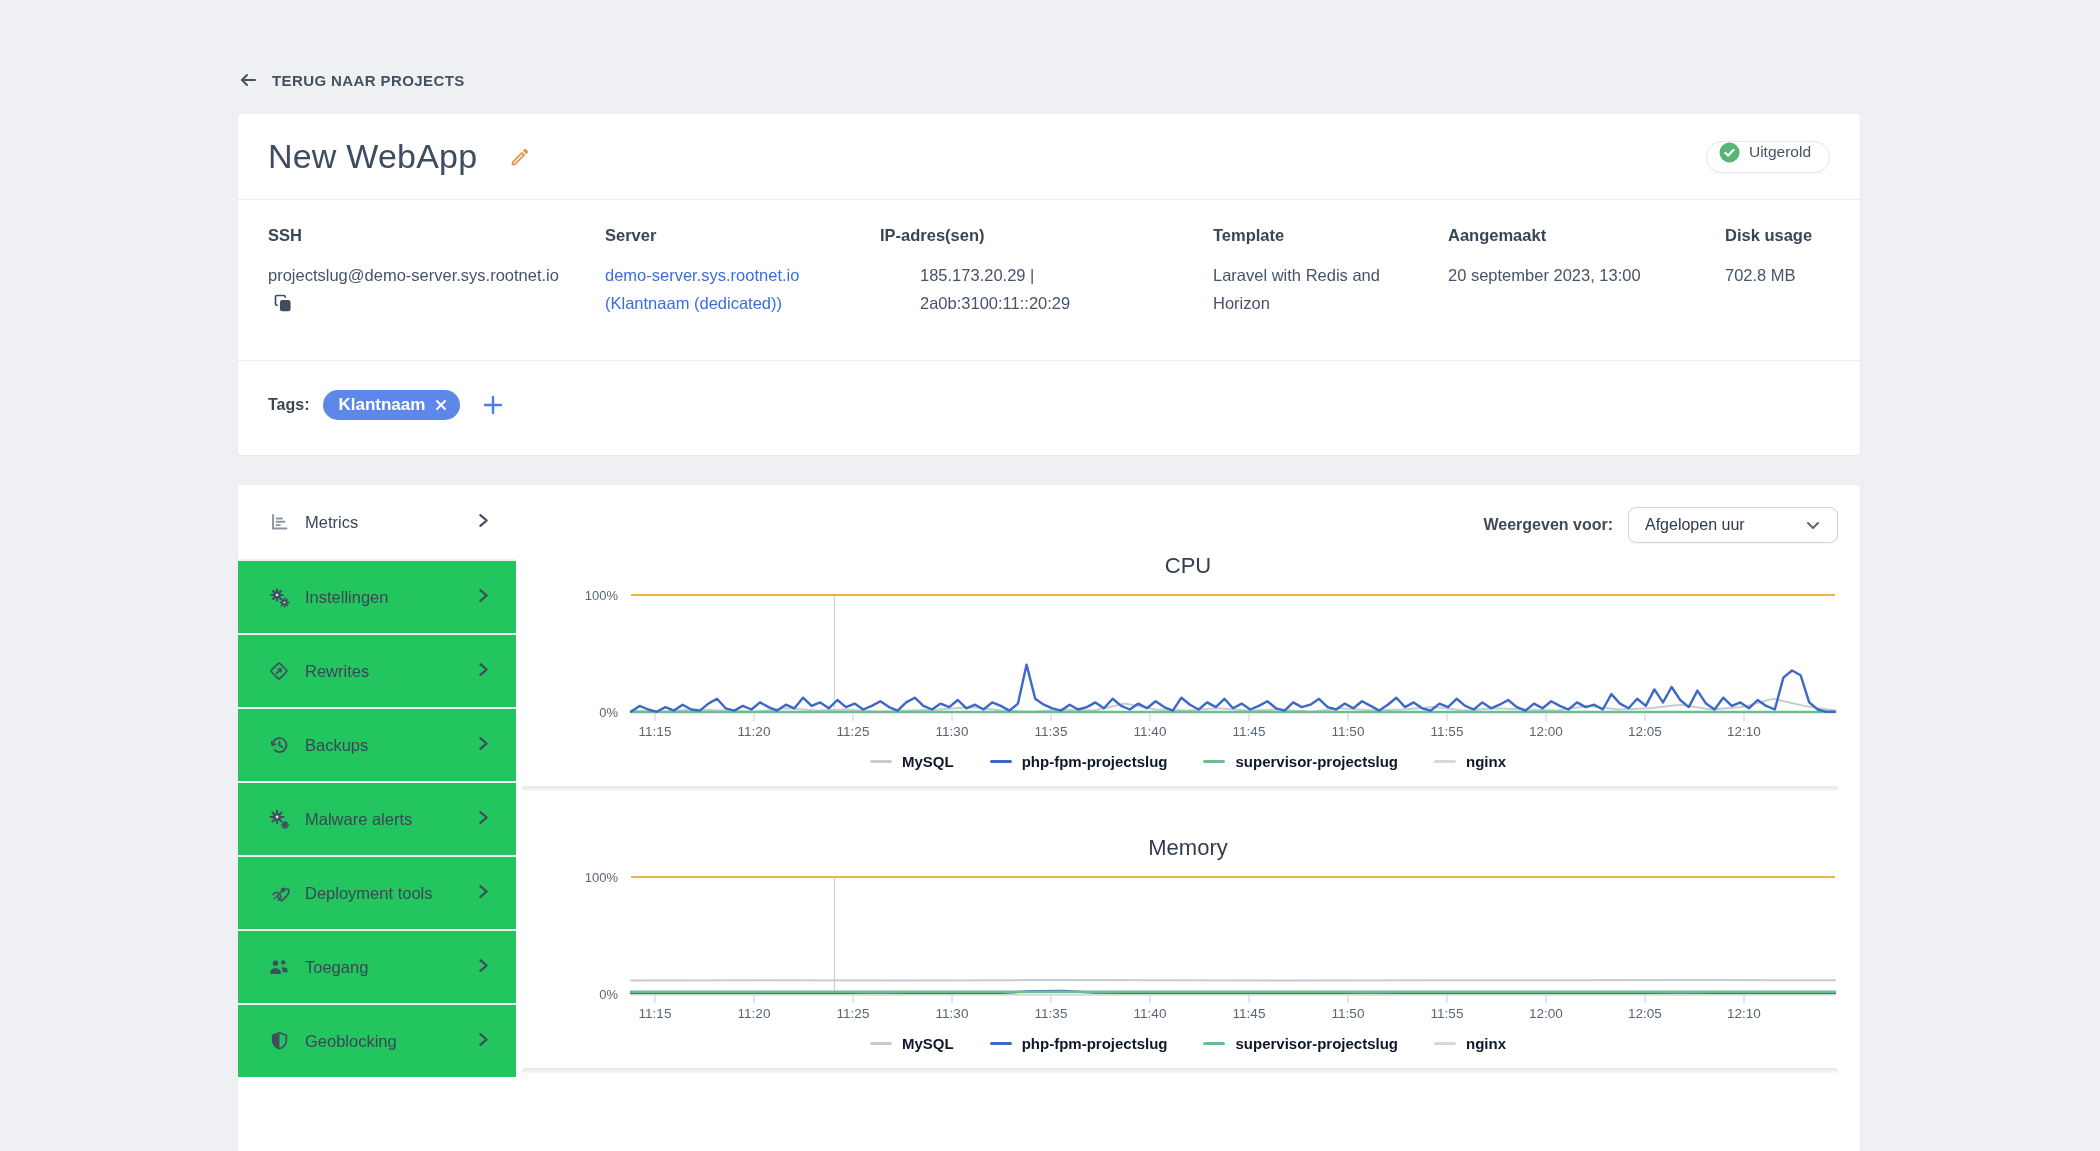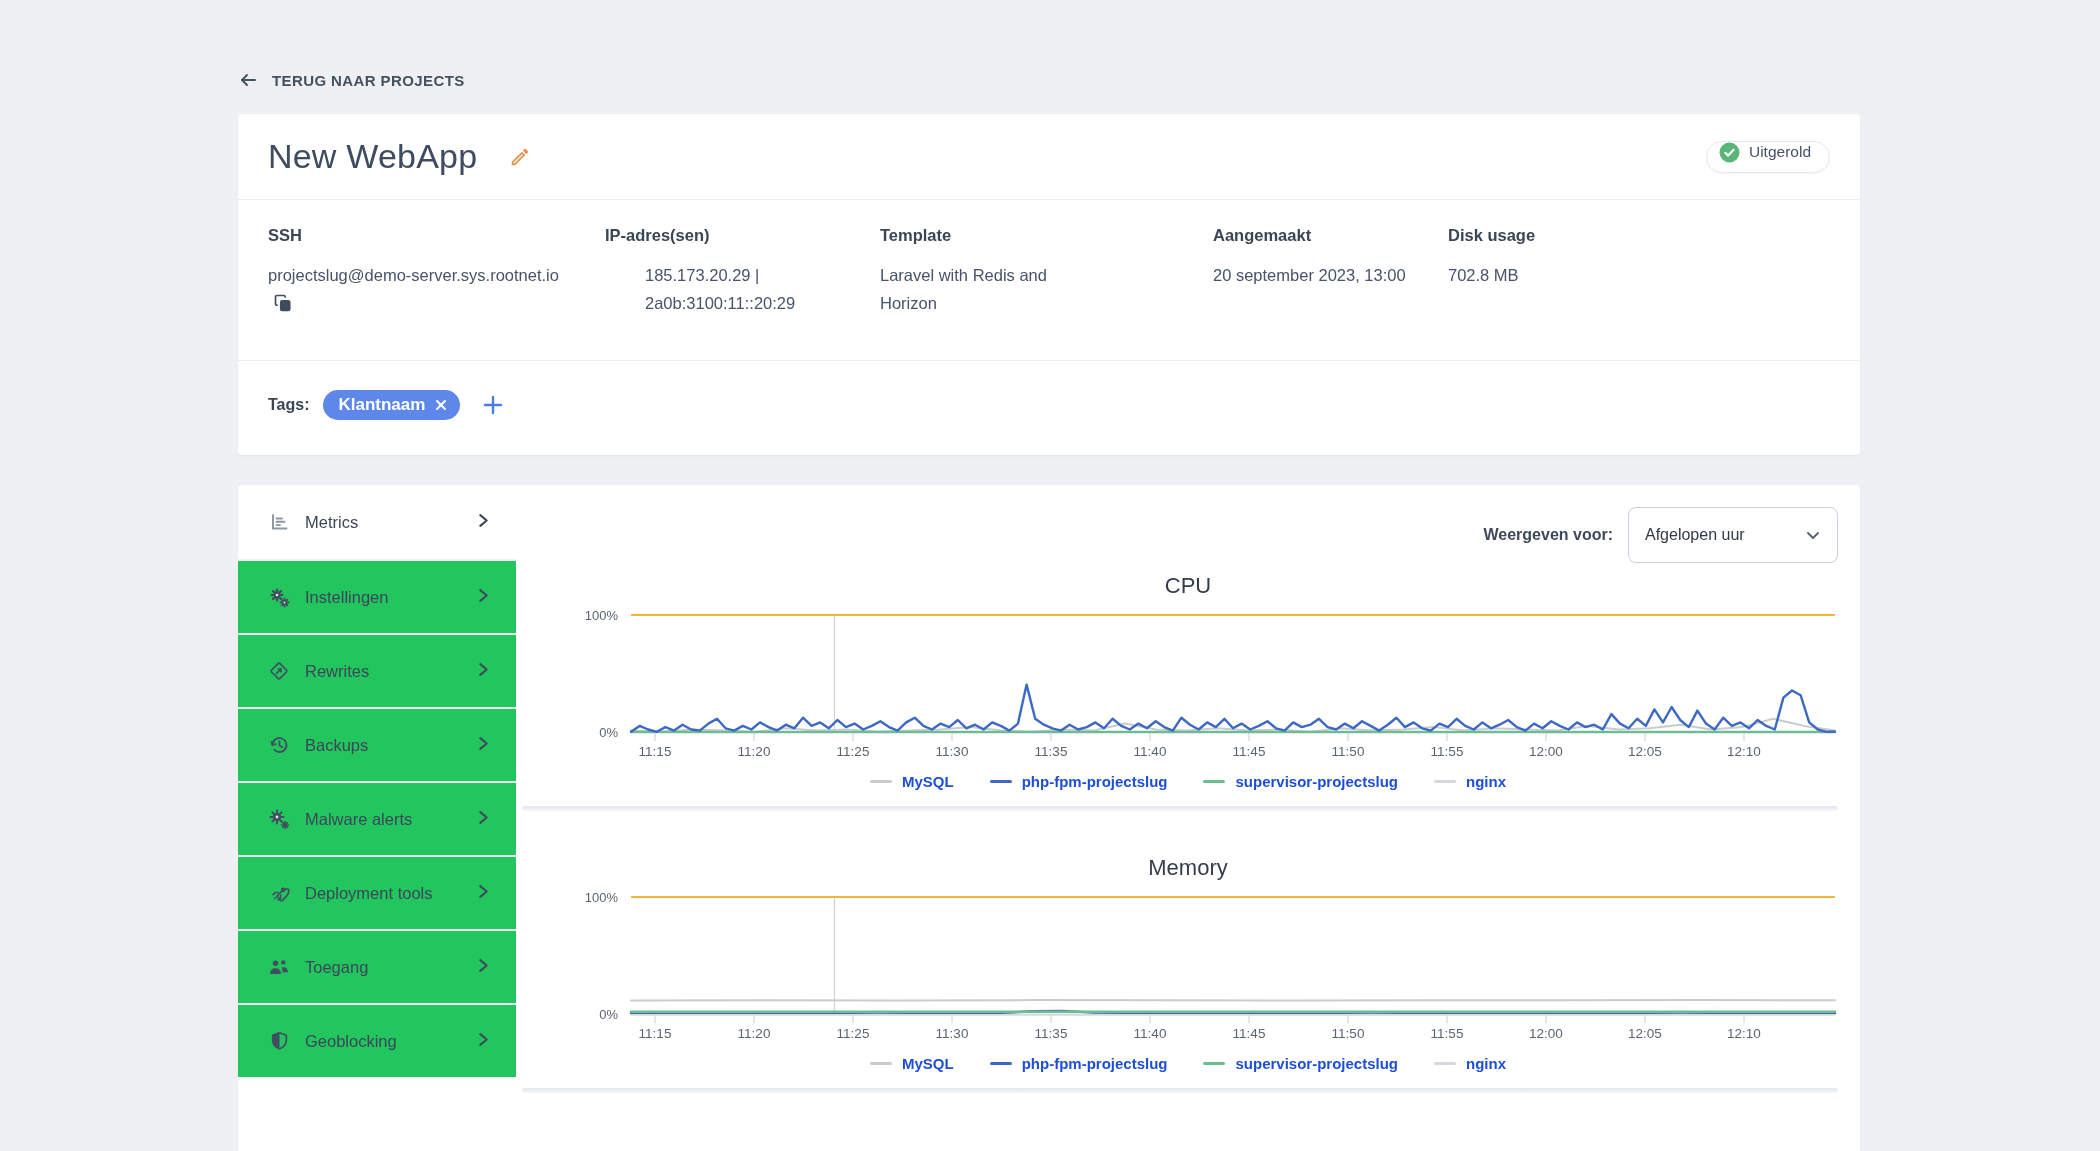--- a/index.html
+++ b/index.html
@@ -54,31 +54,31 @@
   .side-item { height:74px; display:flex; align-items:center; gap:15px; padding:0 24px 0 30px;
     background:#22c55e; cursor:pointer; }
   .side-item + .side-item { border-top:2px solid #f0f2f6; }
   .side-item.active { background:#fff; border-top:none; }
   .side-item .lbl { font-size:16.5px; color:#3b4758; flex:1; }
   .side-item .ic { width:22px; display:flex; justify-content:center; }
 
   .chart-panel { flex:1; min-width:0; }
   .filter-row { display:flex; justify-content:flex-end; align-items:center; gap:15px; padding:22px 22px 0 0; }
   .filter-label { font-size:16px; font-weight:600; color:#3e4a5a; }
-  .select-box { width:210px; height:56px; border:1px solid #ccd3dd; border-radius:8px; background:#fff;
+  .select-box { width:210px; height:36px; border:1px solid #ccd3dd; border-radius:8px; background:#fff;
     display:flex; align-items:center; justify-content:space-between; padding:0 16px 0 16px; cursor:pointer;
     box-shadow:0 1px 1px rgba(16,24,40,.03); }
   .select-box .val { font-size:16px; color:#303a49; }
 
   .chart-title { text-align:center; font-size:22px; font-weight:500; color:#333d4b; margin:10px 0 2px; }
   .chart-svg { display:block; width:1344px; height:160px; }
   .legend { display:flex; justify-content:center; align-items:center; gap:36px; margin-top:12px; }
   .legend-item { display:flex; align-items:center; gap:10px; }
   .legend-dash { width:22px; height:3px; border-radius:2px; }
-  .legend-txt { font-size:15px; font-weight:700; color:#1d4ed8; }
+  .legend-txt { font-size:15px; font-weight:700; color:#0f172a; }
   .section-divider { margin:16px 22px 0 6px; height:5px; border-radius:3px;
     background:linear-gradient(180deg,#e2e7ee 0%,#edf0f4 60%,#f7f9fb 100%); }
   .memory-section { margin-top:44px; }
 </style>
 </head>
 <body>
 
 <div class="page">
 
   <div class="back-row">
@@ -116,20 +116,24 @@
 
     <div class="hdr-divider"></div>
 
     <div class="info-row">
       <div>
         <div class="info-label">SSH</div>
         <div class="info-value w-ssh"><span>projectslug@demo-server.sys.rootnet.io</span><span class="copy-icon"><svg width="18" height="18" viewBox="0 0 24 24" fill="none" stroke="#3f4c5e" stroke-width="2.2" stroke-linejoin="round">
                 <rect x="9" y="9" width="12" height="13" rx="2" fill="#3f4c5e"></rect>
                 <path d="M5 15H4a2 2 0 0 1-2-2V4a2 2 0 0 1 2-2h9a2 2 0 0 1 2 2v1"></path>
               </svg></span></div>
+      </div>
+      <div>
+        <div class="info-label">Server</div>
+        <div class="info-value link w-ssh">demo-server.sys.rootnet.io (Klantnaam (dedicated))</div>
       </div>
       <div>
         <div class="info-label">IP-adres(sen)</div>
         <div class="info-value w-ip">185.173.20.29 | 2a0b:3100:11::20:29</div>
       </div>
       <div>
         <div class="info-label">Template</div>
         <div class="info-value w-tpl">Laravel with Redis and Horizon</div>
       </div>
       <div>

